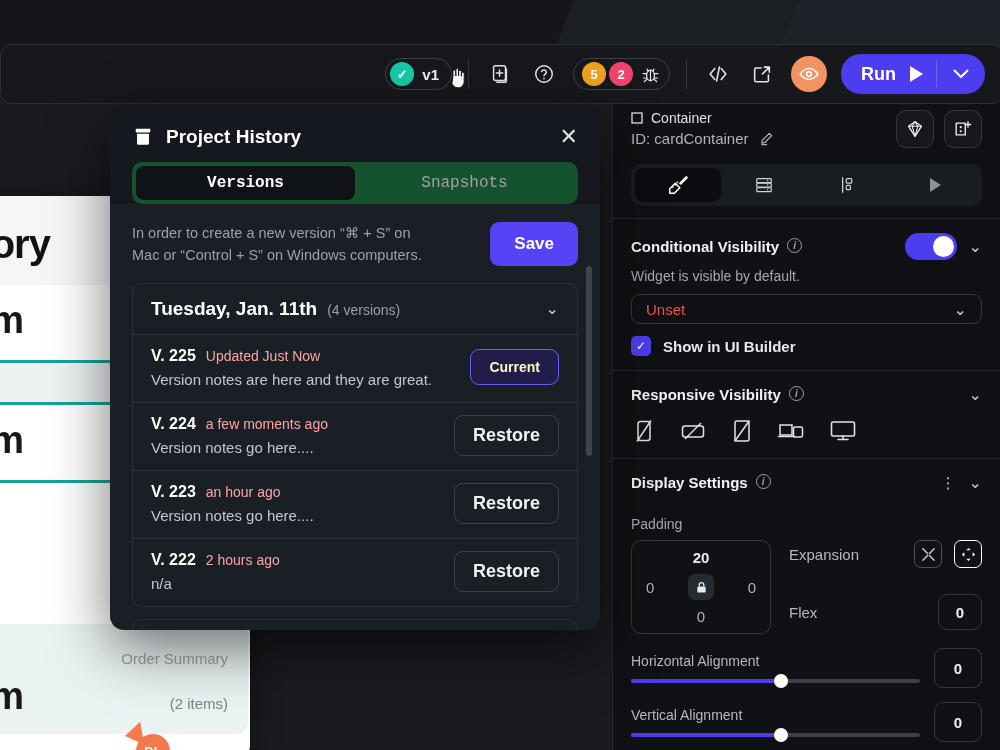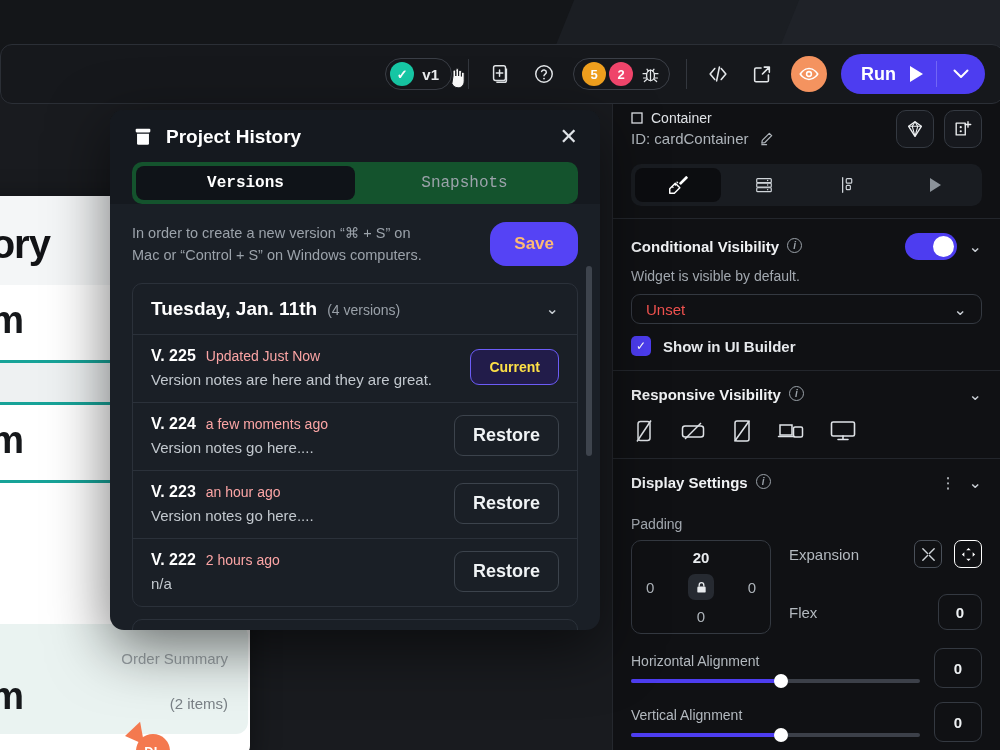--- a/index.html
+++ b/index.html
@@ -184,35 +184,35 @@
   .m-titlerow { display:flex; align-items:center; justify-content:space-between; }
   .m-title { display:flex; align-items:flex-end; gap:12px; color:#fff; font-size:19px; font-weight:700;}
   .m-close { color:#dfe3e7; font-size:22px; line-height:1; }
   .m-tabs { margin-top:14px; display:flex; background:#14532d; border-radius:10px; padding:4px;font-family:Liberation Mono, monospace; }
   .m-tab { flex:1; height:34px; display:flex; align-items:center; justify-content:center;
            border-radius:8px; font-size:16px; color:#9ba2aa; }
   .m-tab.active { background:#0f1318; color:#fff; font-weight:700; }
   .m-body { flex:1; padding: 18px 22px 0; position:relative; overflow:hidden;}
   .m-hint { display:flex; align-items:flex-start; justify-content:space-between; gap:20px;}
   .m-hint-text { color:#9ba2aa; font-size:14.5px; line-height:1.55; max-width:300px;}
-  .save-btn { background:#5543f5; color:#fdba74; font-size:17px; font-weight:700;
-              padding: 12px 24px; border-radius:16px; }
+  .save-btn { background:#5543f5; color:#ffffff; font-size:17px; font-weight:700;
+              padding: 12px 24px; border-radius:9px; }
   .day-group { margin-top:16px; border:1px solid #2b313a; border-radius:10px; overflow:hidden;}
   .day-head { padding: 14px 18px; display:flex; align-items:center; justify-content:space-between; }
   .day-title { display:flex; align-items:baseline; gap:10px;}
   .day-name { color:#fff; font-size:19px; font-weight:700;}
   .day-count { color:#99a0a8; font-size:14px;}
   .vrow { border-top:1px solid #2b313a; padding: 12px 18px 14px; display:flex; align-items:center; justify-content:space-between; gap:14px;}
   .vleft { flex:1; }
   .vtop { display:flex; align-items:baseline; gap:10px; }
   .vnum { color:#fff; font-size:16px; font-weight:700;}
   .vtime { color:#fca5a5; font-size:14px;}
   .vnotes { color:#c2c8ce; font-size:15px; margin-top:6px;}
   .btn-outline { border:1px solid #3c434c; border-radius:9px; padding:9px 18px; color:#f0f3f5; font-size:18px; font-weight:700;}
-  .btn-current { border:1.6px solid #6c5cf7; background:#221c4a; border-radius:9px; padding:9px 18px; color:#fde047; font-size:14px; font-weight:700;}
+  .btn-current { border:1.6px solid #6c5cf7; background:#221c4a; border-radius:9px; padding:9px 18px; color:#fef9c3; font-size:14px; font-weight:700;}
   .day-group.partial { margin-top:12px; }
   .m-scroll { position:absolute; right:8px; top:62px; width:6px; height:190px; background:#3e444d; border-radius:3px;}
   svg { display:block; }
 </style>
 </head>
 <body>
 
 <div id="root">
 
   <div class="bg-angle-a"></div>

